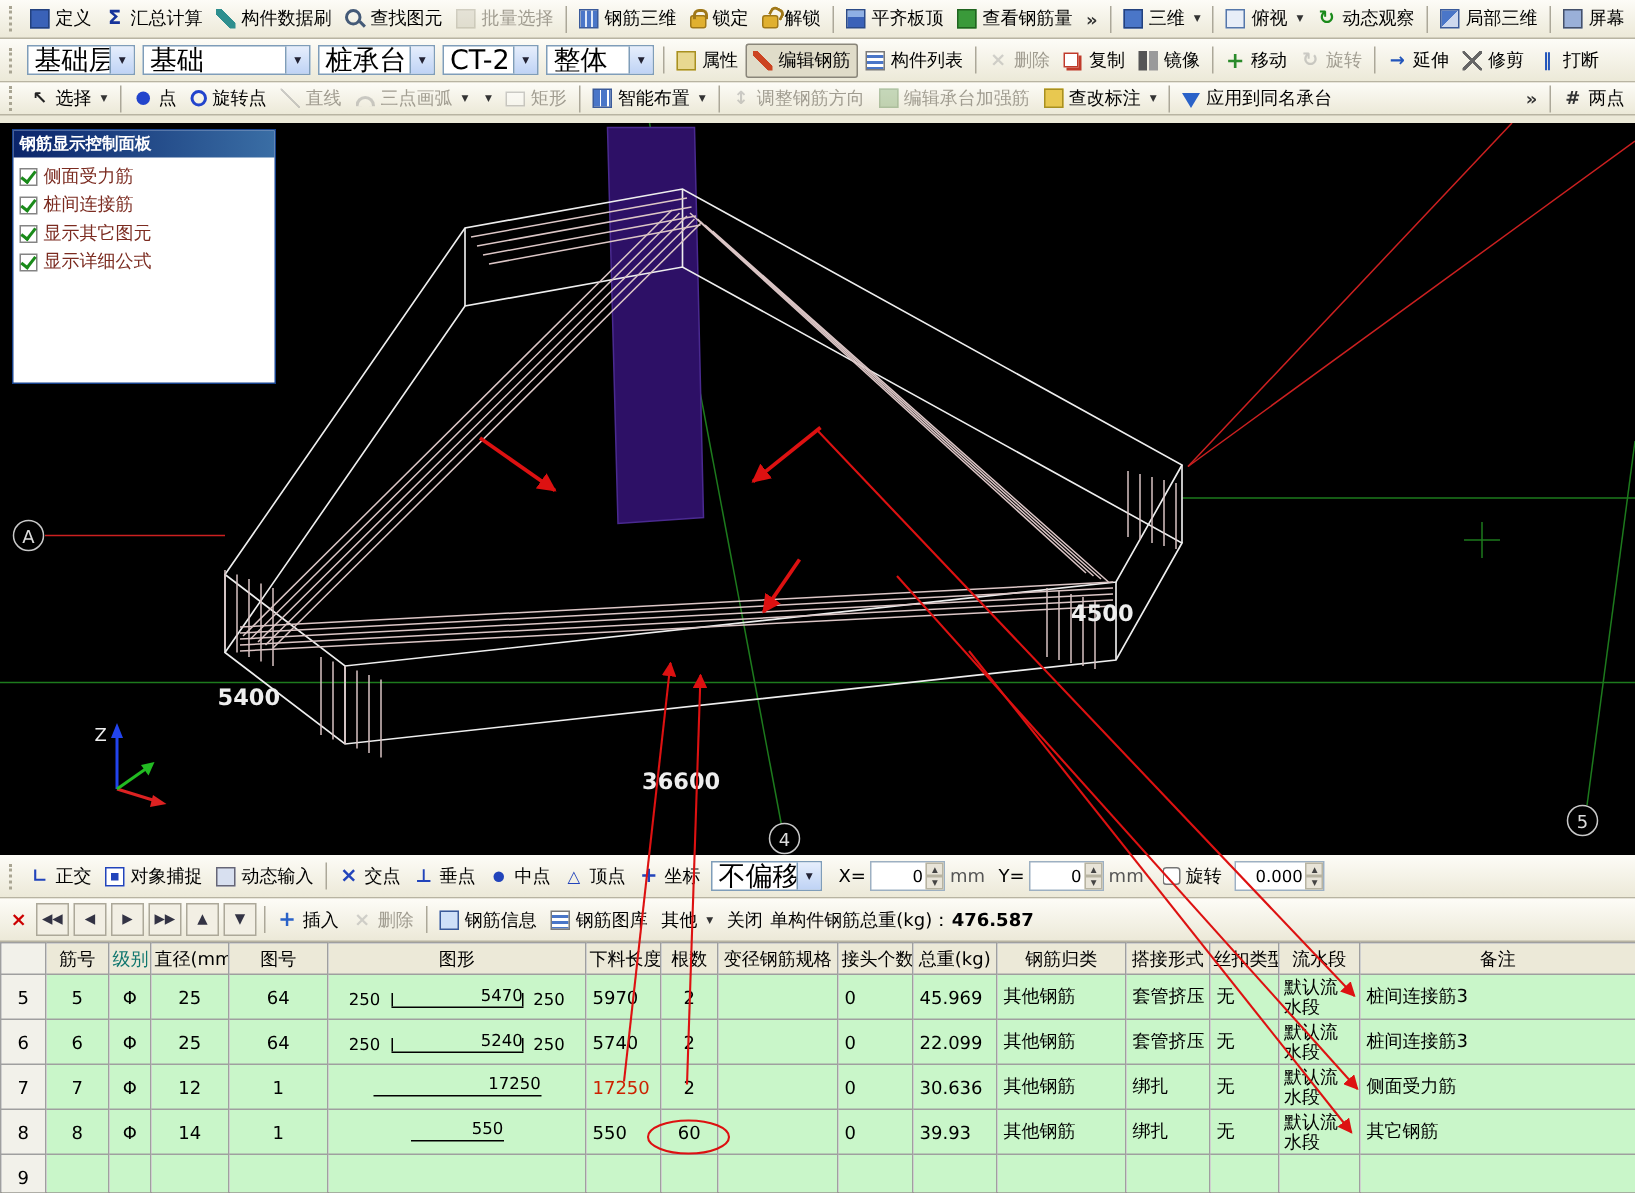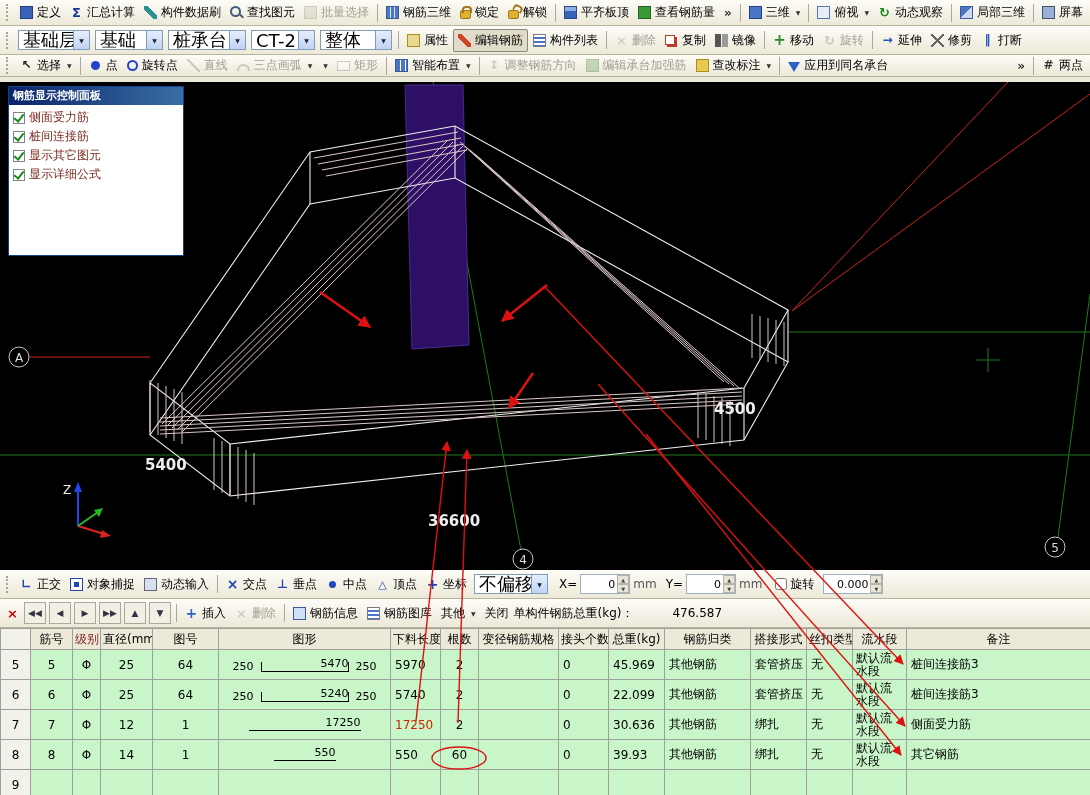--- a/index.html
+++ b/index.html
@@ -99,27 +99,27 @@
   .cb{width:12px;height:12px;border:1px solid #848484;background:#fff;display:flex;align-items:center;
       justify-content:center;flex:none;box-sizing:border-box;}
   .check{display:block;width:4px;height:8px;border-right:2px solid #1a8a1a;border-bottom:2px solid #1a8a1a;
          transform:rotate(38deg);margin-top:-2px;}
   
   #viewport{position:absolute;top:82px;left:0;width:1090px;height:488px;background:#000;}
   
   #snapbar{top:570px;height:29px;}
   #ttb{top:599px;height:29px;}
   .totlabel{}
-  .totval{font-weight:normal;margin-left:38px;}
+  .totval{font-weight:bold;}
   
   #tblwrap{position:absolute;top:628px;left:0;width:1090px;height:167px;overflow:hidden;background:#fff;}
   table{border-collapse:collapse;table-layout:fixed;width:1090px;font-size:12px;}
   th,td{border:1px solid #9f9f9f;overflow:hidden;white-space:nowrap;box-sizing:border-box;}
   th{background:#ece9d8;font-weight:normal;height:21px;padding:0 2px;}
-  th.hl-red{color:#7f1d1d;}
+  th.hl-red{color:#0f766e;}
   td{background:#c9f6c9;height:30px;padding:0 4px;text-align:left;}
   td.ctr{text-align:center;padding:0 1px;}
   td.rn,th.rn{background:#f2f1ea;text-align:center;padding:0;}
   td.red{color:#cc2200;}
   td.flow{white-space:normal;line-height:13px;padding:0 3px;}
   td.shape-cell{text-align:center;}
   .rshape{display:inline-flex;align-items:flex-end;gap:7px;font-size:11px;}
   .rshape em{font-style:normal;line-height:11px;}
   .bar{position:relative;height:15px;border-bottom:1px solid #000;}
   .bar .mid{position:absolute;left:0;right:0;bottom:1px;text-align:right;font-size:11px;font-weight:normal;}
@@ -203,21 +203,21 @@
       <span>屏幕</span>
     </span>
 </div>
 
 <div id="tb2" class="toolbar">
   <span class="grip"></span>
   <span class="combo" style="width:72px">
       <span class="cval">基础层</span>
       <span class="cbtn">▼</span>
     </span>
-  <span class="combo" style="width:68px">
+  <span class="combo" style="width:112px">
       <span class="cval">基础</span>
       <span class="cbtn">▼</span>
     </span>
   <span class="combo" style="width:78px">
       <span class="cval">桩承台</span>
       <span class="cbtn">▼</span>
     </span>
   <span class="combo" style="width:64px">
       <span class="cval">CT-2</span>
       <span class="cbtn">▼</span>

